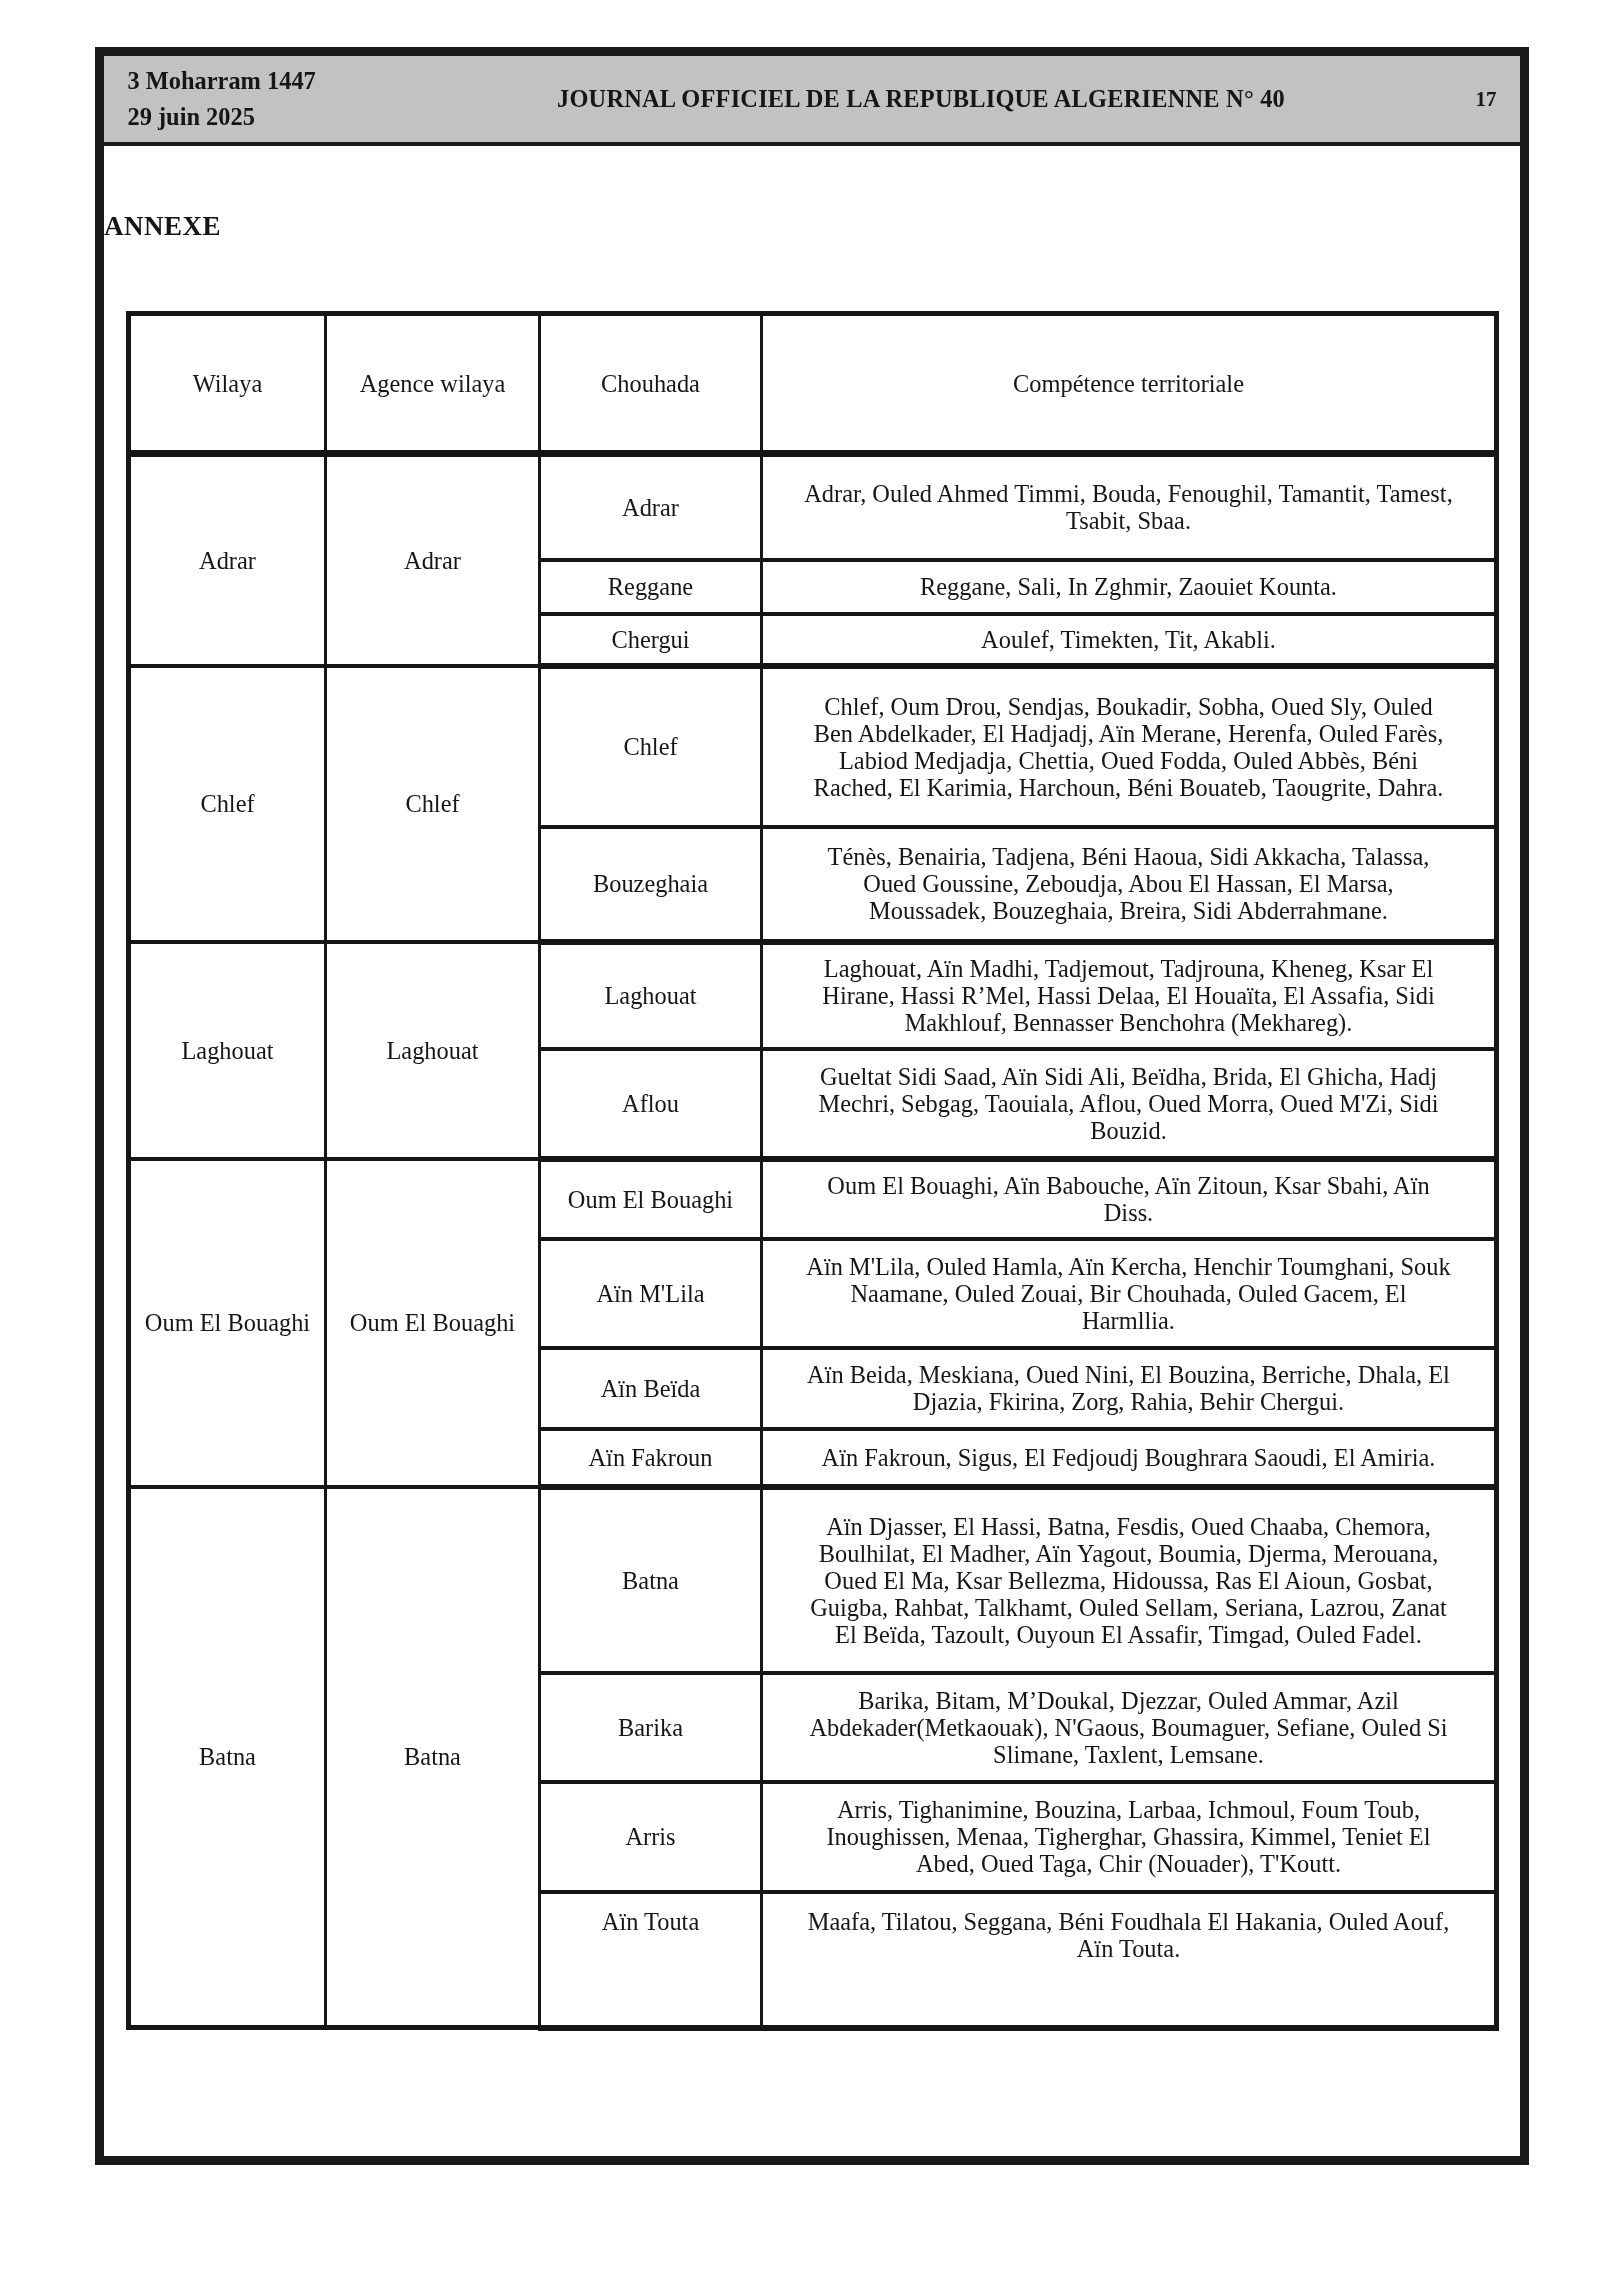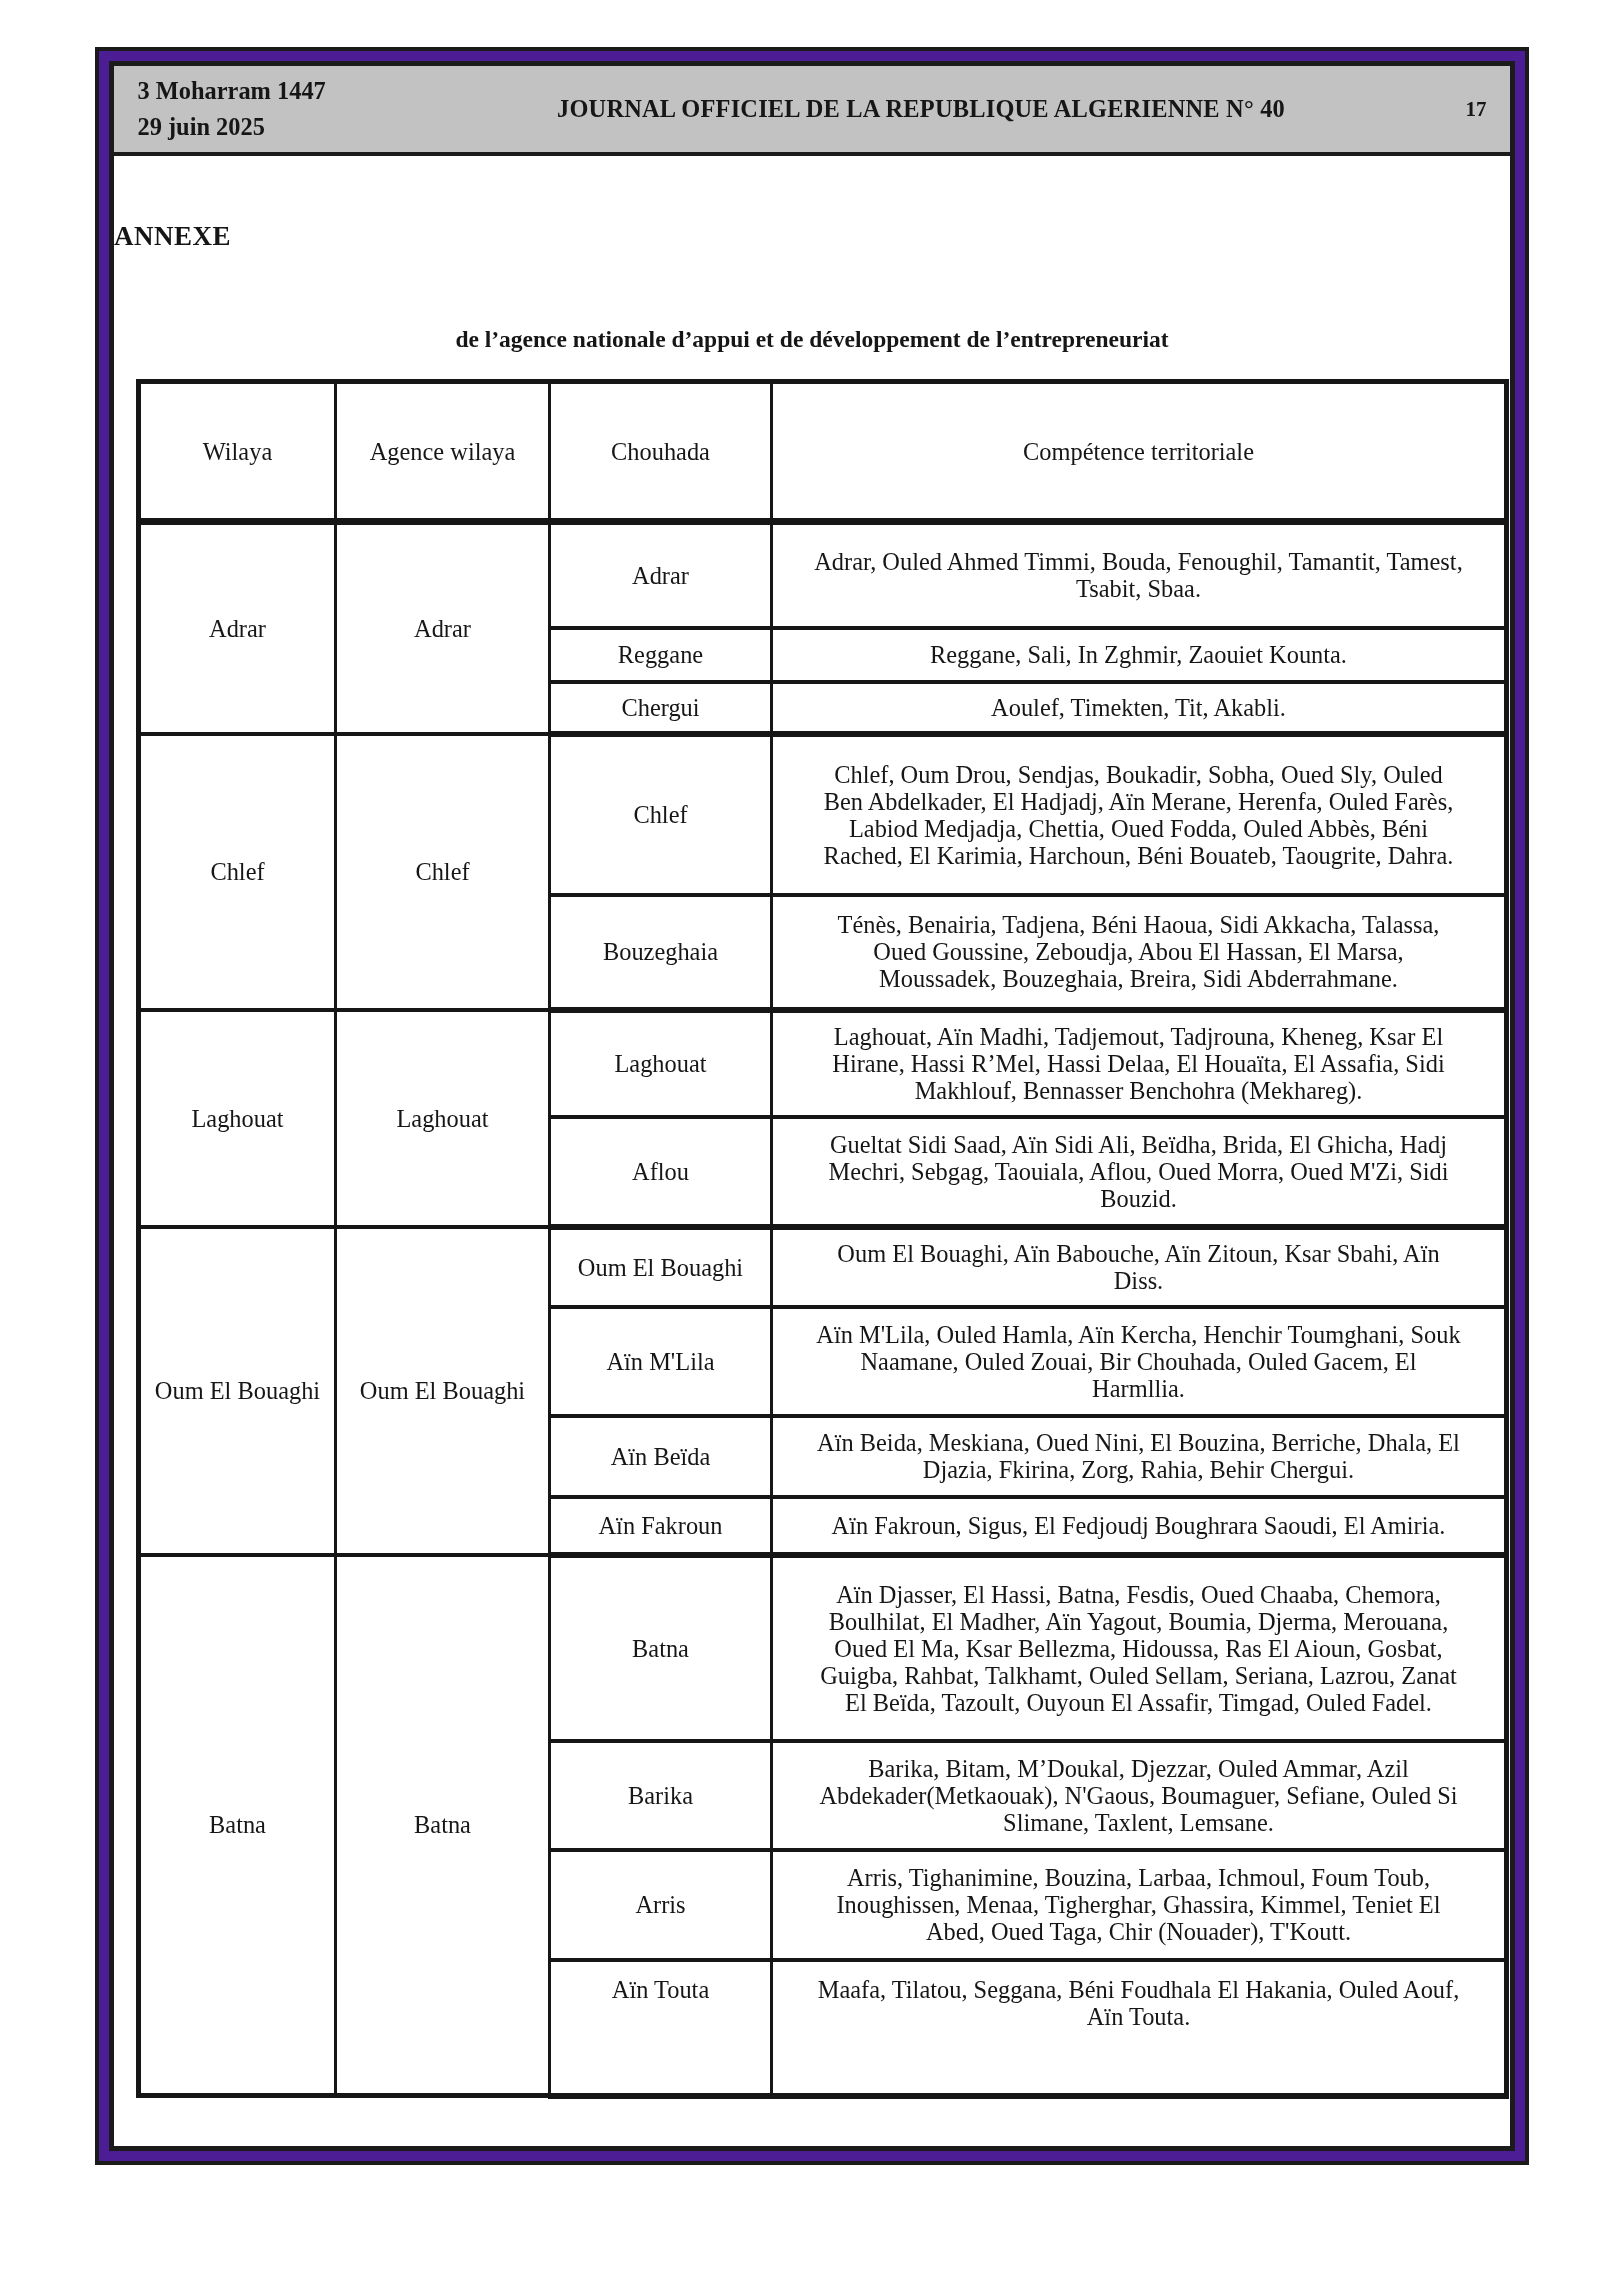--- a/index.html
+++ b/index.html
@@ -7,21 +7,21 @@
     width:1615px;height:2285px;position:relative;
     font-family:"Liberation Serif","DejaVu Serif",serif;
     color:#161616;
     -webkit-font-smoothing:antialiased;
   }
   *{box-sizing:border-box;}
 
   
   .page-outer{
     position:absolute;left:95px;top:47px;width:1434px;height:2118px;
-    border:4.5px solid #1b1b1b;padding:10px;background:#4c1d95;
+    border:4.5px solid #1b1b1b;padding:0;background:#4c1d95;
   }
   .page-inner{
     width:100%;height:100%;border:5.4px solid #1b1b1b;background:#fff;overflow:hidden;
   }
 
   
   .masthead{
     height:90px;background:#c2c2c2;border-bottom:4.5px solid #1b1b1b;
     display:flex;align-items:center;padding:0 23.5px;
   }
@@ -61,21 +61,20 @@
         <div>3 Moharram 1447</div>
         <div>29 juin 2025</div>
       </div>
       <div class="journal-title">JOURNAL OFFICIEL DE LA REPUBLIQUE ALGERIENNE N° 40</div>
       <div class="page-number">17</div>
     </div>
 
     <div class="annexe-title">ANNEXE</div>
 
     <div class="subtitle">
-      <div>de l’agence nationale d’appui et de développement de l’entrepreneuriat</div>
     </div>
 
     <table class="annexe">
       <colgroup>
         <col style="width:197px">
           <col style="width:214px">
           <col style="width:222px">
           <col style="width:735px">
       </colgroup>
       <thead>

